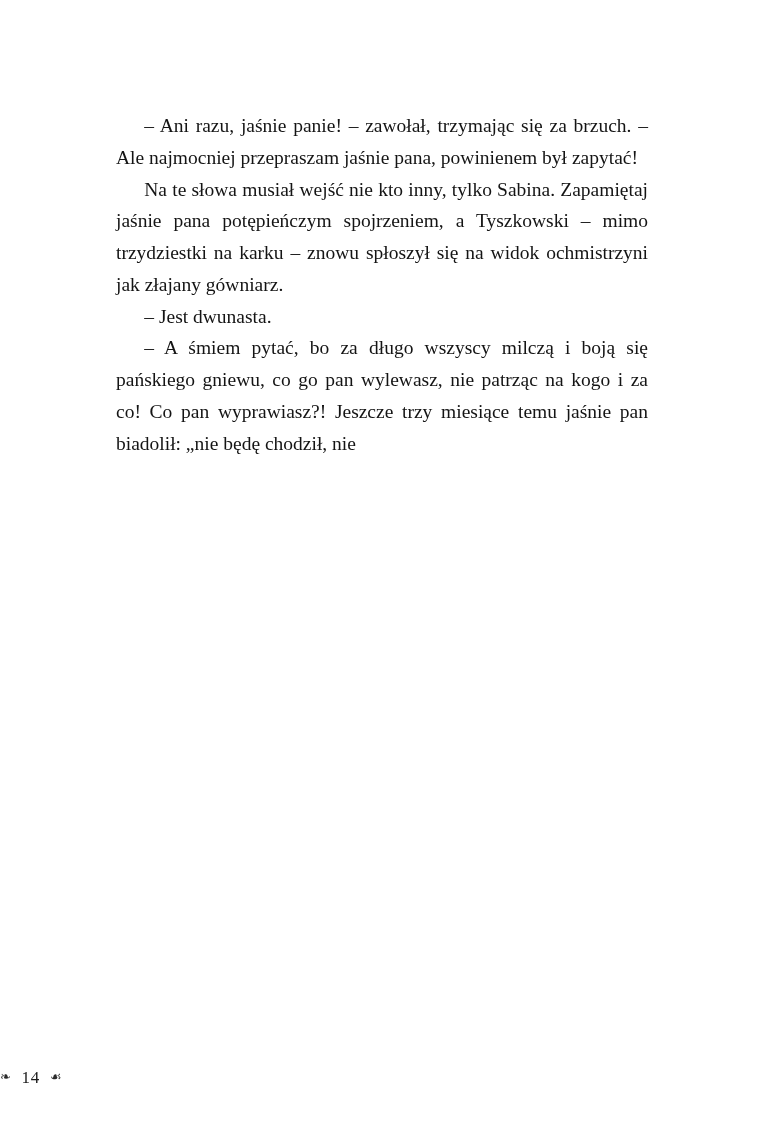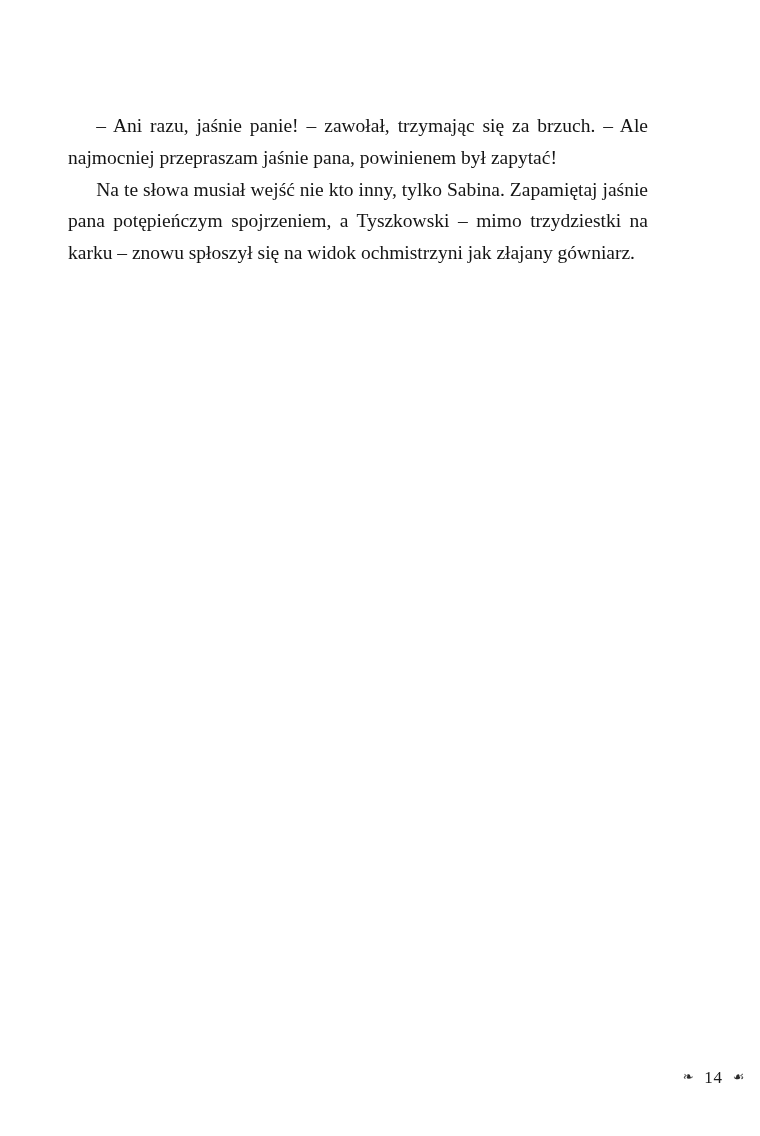--- a/index.html
+++ b/index.html
@@ -12,40 +12,40 @@
     background: #ffffff;
     font-family: "Liberation Serif", "DejaVu Serif", serif;
     color: #1a1a1a;
     overflow: hidden;
   }
   .page {
     position: relative;
     width: 760px;
     height: 1136px;
     box-sizing: border-box;
-    padding: 110px 112px 0 68px;
+    padding: 110px 112px 0 116px;
   }
   .text-block {
     font-size: 19.5px;
     line-height: 1.63;
     text-align: justify;
     text-justify: inter-word;
     hyphens: manual;
     color: #141414;
   }
   .para {
     margin: 0;
     text-indent: 1.45em;
   }
   .footer {
     position: absolute;
     left: 0;
     right: 15px;
     bottom: 48px;
-    text-align: right;
+    text-align: left;
     font-size: 17px;
     color: #1a1a1a;
     letter-spacing: 0.04em;
   }
   .orn {
     display: inline-block;
     font-size: 13px;
     color: #2b2b2b;
     vertical-align: middle;
     transform: translateY(-1px);
@@ -57,18 +57,20 @@
     vertical-align: middle;
   }
 </style>
 </head>
 <body>
 
 <div class="page">
   <div class="text-block">
     <p class="para">– Ani razu, jaśnie panie! – zawołał, trzymając się za brzuch. – Ale najmocniej przepraszam jaśnie pana, powinienem był zapytać!</p>
     <p class="para">Na te słowa musiał wejść nie kto inny, tylko Sabina. Zapamiętaj jaśnie pana potępieńczym spojrzeniem, a Tyszkowski – mimo trzydziestki na karku – znowu spłoszył się na widok ochmistrzyni jak złajany gówniarz.</p>
+    <p class="para">– Jest dwunasta.</p>
+    <p class="para">– A śmiem pytać, bo za długo wszyscy milczą i boją się pańskiego gniewu, co go pan wylewasz, nie patrząc na kogo i za co! Co pan wyprawiasz?! Jeszcze trzy miesiące temu jaśnie pan biadolił: „nie będę chodził, nie</p>
   </div>
 
   <div class="footer">
     <span class="orn left">❧</span><span class="folio">14</span><span class="orn right">☙</span>
   </div>
 </div>
 
 </body></html>

